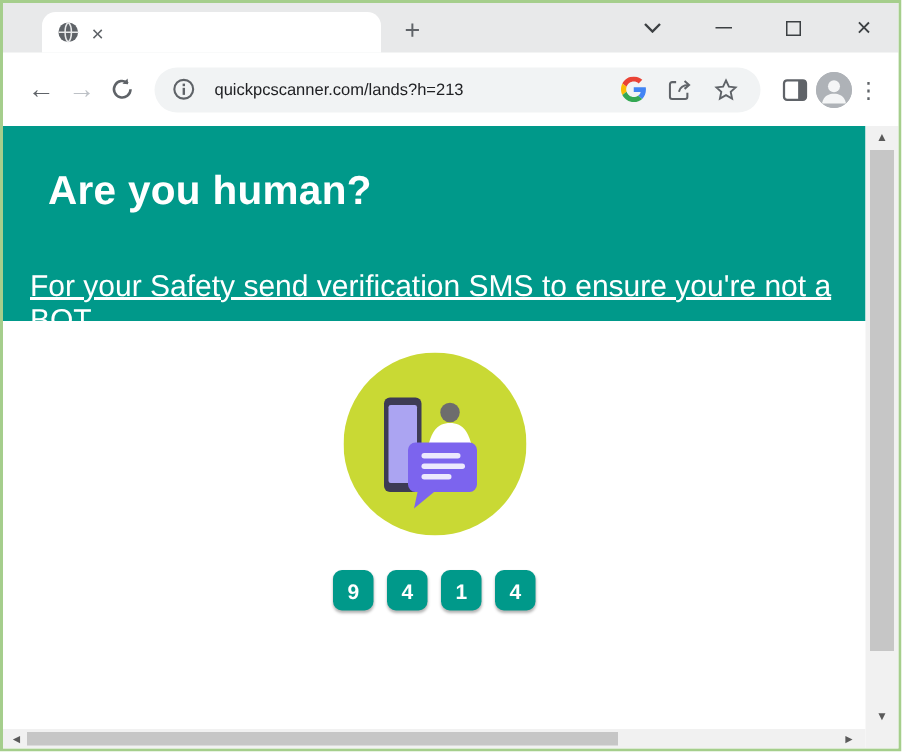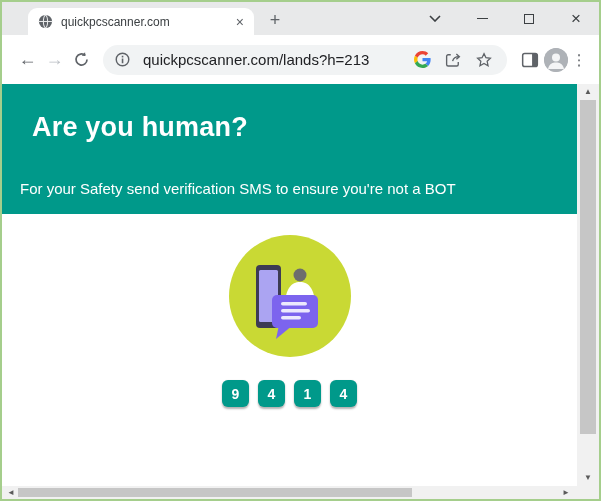--- a/index.html
+++ b/index.html
@@ -33,31 +33,31 @@
   
   .navbar{height:49px;background:#fff;display:flex;align-items:center;padding:0 10px 0 12px;flex:none;}
   .nav-btn{width:27px;height:27px;display:flex;align-items:center;justify-content:center;
     font-size:18px;color:#5f6368;flex:none;}
   .nav-btn.disabled{color:#bdc1c6;}
   .omnibox{
     flex:1;min-width:0;height:30px;background:var(--pill-bg,#f1f3f4);
     border-radius:15px;display:flex;align-items:center;gap:13px;
     padding:0 14px 0 12px;margin:0 10px 0 8px;
   }
-  .url{flex:1;min-width:0;font-size:15px;color:#202124;white-space:nowrap;overflow:hidden;}
+  .url{flex:1;min-width:0;font-size:11px;color:#202124;white-space:nowrap;overflow:hidden;}
   .pill-icon{flex:none;display:flex;align-items:center;justify-content:center;}
   .chrome-icon{flex:none;display:flex;align-items:center;justify-content:center;width:26px;height:26px;}
   .avatar{width:24px;height:24px;border-radius:50%;background:#aeb2b7;overflow:hidden;flex:none;}
   .kebab{font-size:15px;color:#5f6368;letter-spacing:0;width:20px;text-align:center;flex:none;}
   
   .main{flex:1;display:flex;min-height:0;}
   .page{flex:1;min-width:0;display:flex;flex-direction:column;background:#fff;}
   .page-header{height:130px;background:var(--accent-teal,#00998a);color:#fff;padding-left:18px;flex:none;}
   .page-title{margin:12px;padding-top:16px;font-size:27px;font-weight:bold;letter-spacing:.2px;}
-  .page-subtitle{margin:0;padding-top:25px;font-size:15px;}
+  .page-subtitle{margin:0;padding-top:25px;font-size:20px;text-decoration:underline;}
   .page-body{flex:1;display:flex;flex-direction:column;align-items:center;}
   .illustration{margin-top:21px;width:122px;height:122px;flex:none;}
   .code-row{display:flex;gap:9px;margin-top:23px;}
   .code-box{
     width:27px;height:27px;border-radius:6px;background:var(--accent-teal,#00998a);
     color:#fff;font-weight:bold;font-size:14px;
     display:flex;align-items:center;justify-content:center;
     box-shadow:0 1.5px 2px rgba(0,0,0,.3);
   }
   
@@ -80,21 +80,20 @@
 <div class="window">
 
   <div class="titlebar">
     <div class="tab">
       <span class="pill-icon">
         <svg width="15" height="15" viewBox="0 0 16 16">
           <circle cx="8" cy="8" r="7" fill="#5f6368"></circle>
           <path d="M1 8 H15 M8 1 C5 3.5 5 12.5 8 15 M8 1 C11 3.5 11 12.5 8 15" stroke="#e8e9ea" stroke-width="1.1" fill="none"></path>
         </svg>
       </span>
-      <span class="tab-title">quickpcscanner.com</span>
       <span class="tab-close">×</span>
     </div>
     <div class="newtab">+</div>
     <div class="win-controls">
       <span class="win-btn">
         <svg width="12" height="7" viewBox="0 0 12 7">
             <path d="M1 1 L6 6 L11 1" fill="none" stroke="#3c4043" stroke-width="1.6"></path>
           </svg>
       </span>
       <span class="win-btn">

